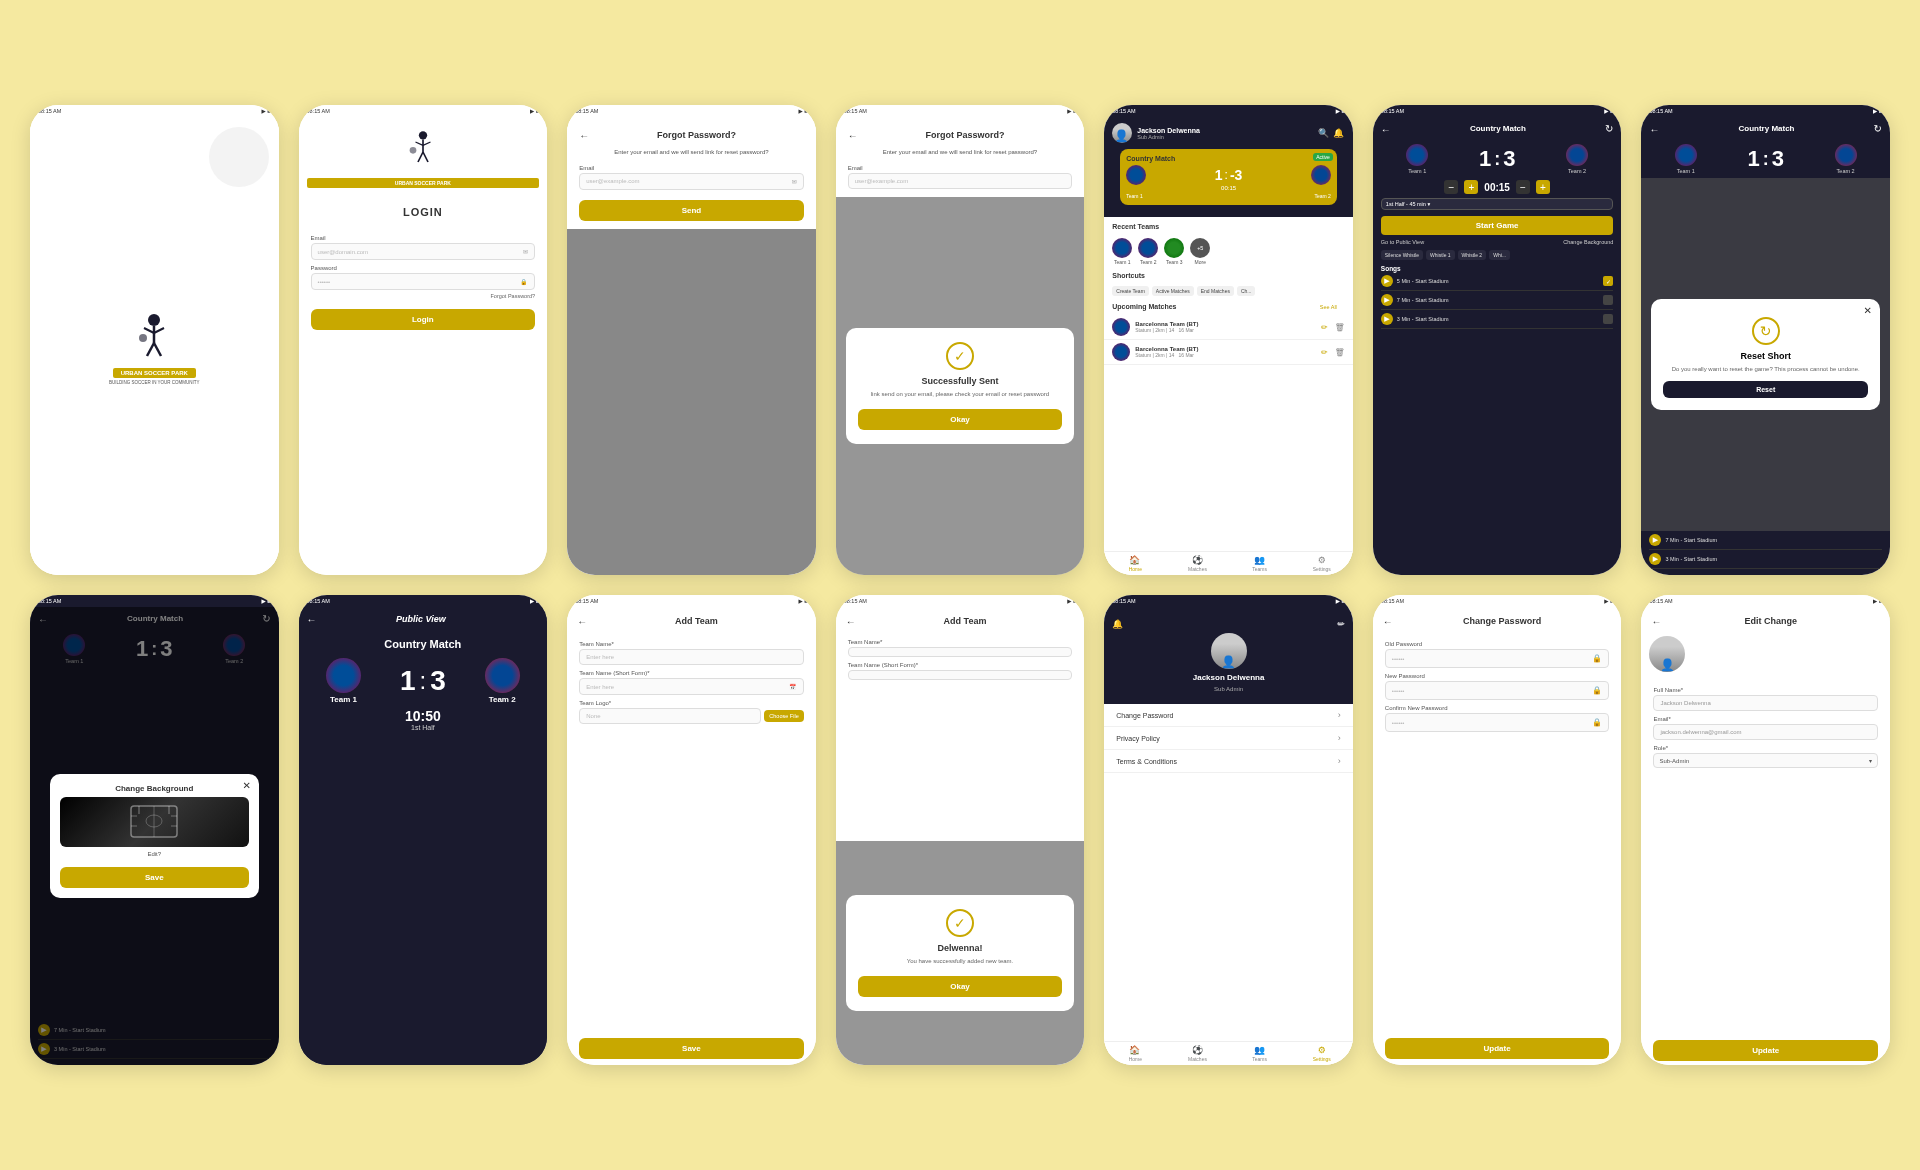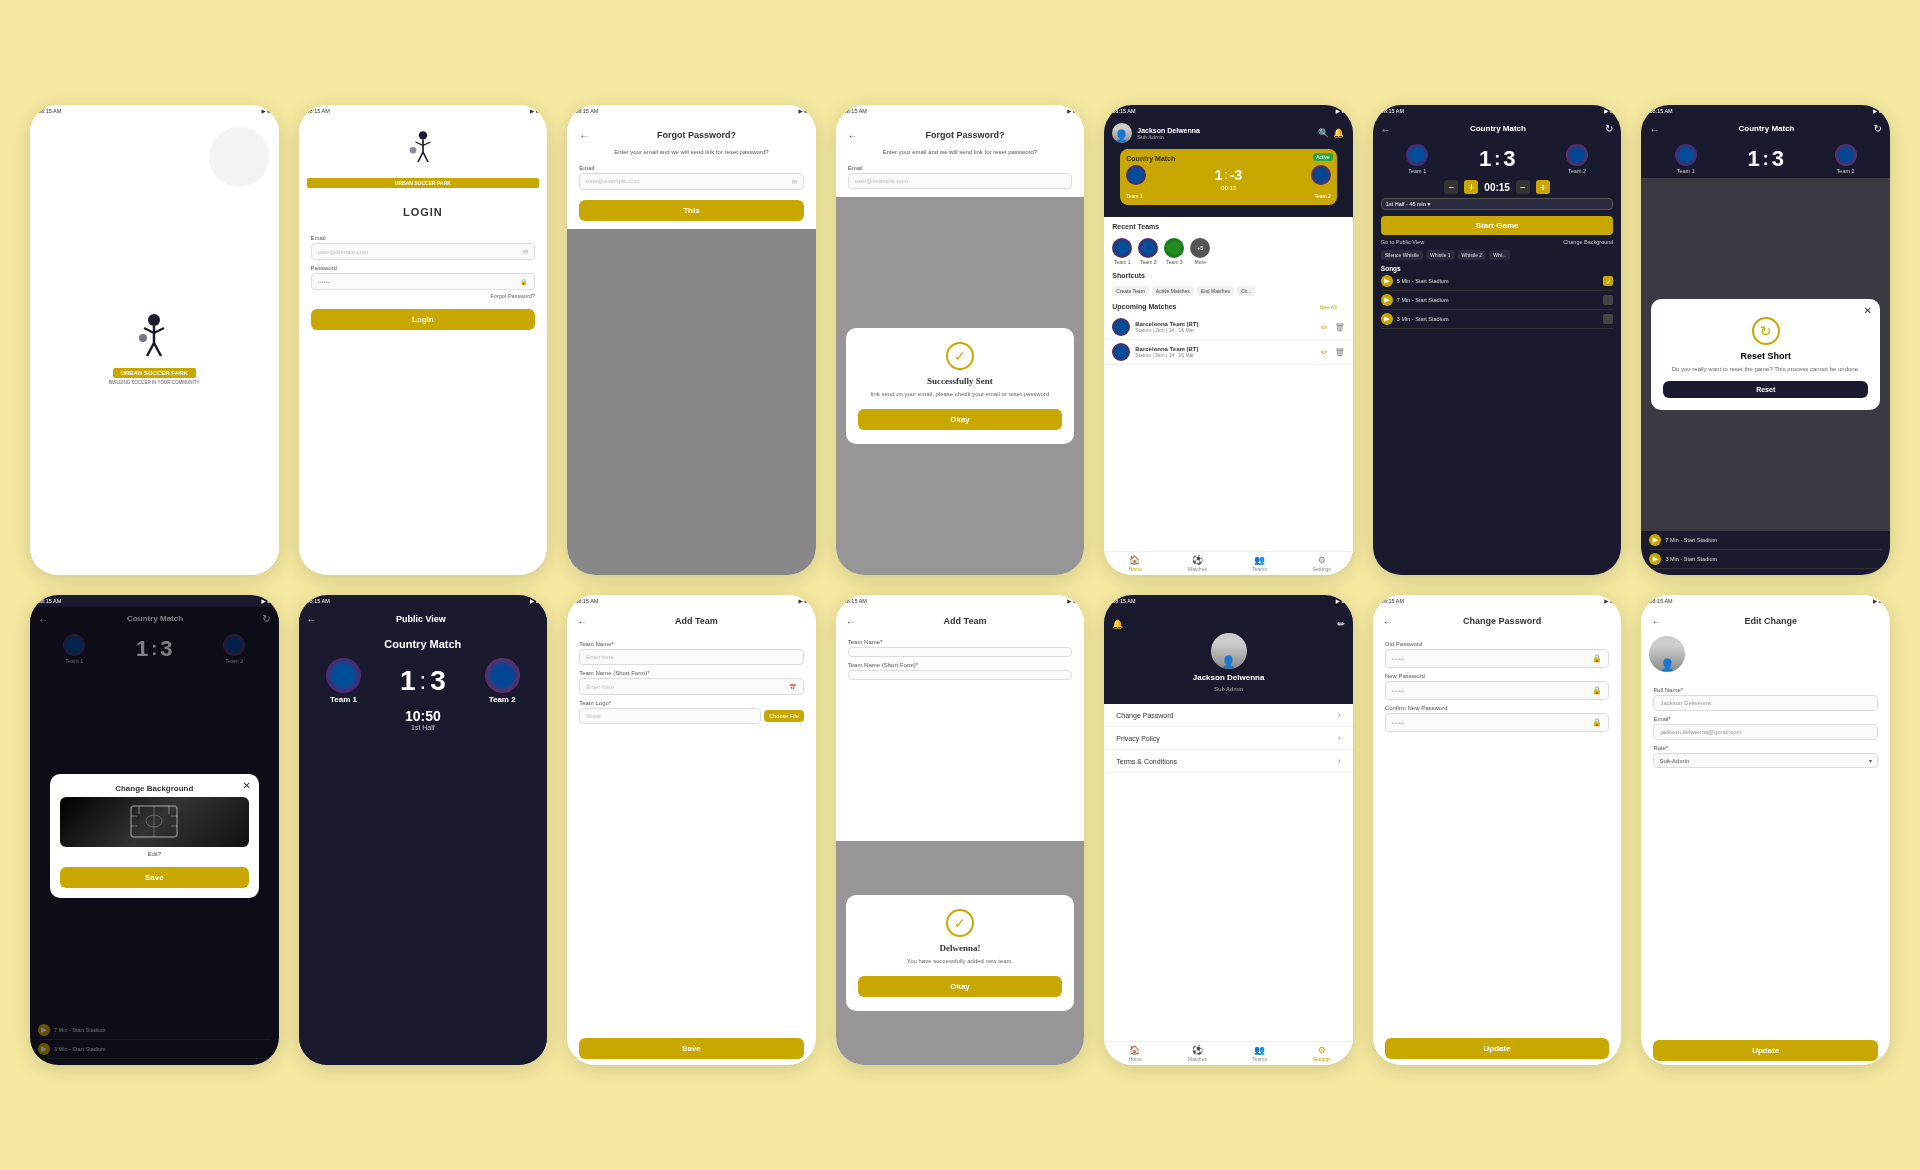--- a/index.html
+++ b/index.html
@@ -192,21 +192,20 @@
       justify-content: center;
       margin: 0 auto 6px;
       color: #c8a800;
       font-size: 14px;
     }
     .modal-title {
       font-size: 9px;
       font-weight: 700;
       color: #333;
       margin-bottom: 4px;
-      font-family: Liberation Serif, serif;
     }
     .modal-desc {
       font-size: 6px;
       color: #666;
       line-height: 1.4;
       margin-bottom: 8px;
     }
 
     
     .dark-header {
@@ -939,21 +938,21 @@
         <div class="screen-header" style="padding:4px 0;">
           <span class="back-btn">←</span>
           <span class="screen-title">Forgot Password?</span>
         </div>
         <div class="forgot-desc">Enter your email and we will send link for reset password?</div>
         <div class="form-label">Email</div>
         <div class="form-input">
           <span style="color:#bbb;">user@example.com</span>
           <span>✉</span>
         </div>
-        <div class="btn-gold">This</div>
+        <div class="btn-gold">Send</div>
       </div>
       <div class="forgot-gray-area"></div>
     </div>
   </div>
 
   <div class="phone-frame">
     <div class="status-bar light">
       <span>08:15 AM</span>
       <span>▶ ■</span>
     </div>
@@ -1271,21 +1270,21 @@
   </div>
 
   <div class="phone-frame">
     <div class="status-bar dark">
       <span>08:15 AM</span>
       <span>▶ ■</span>
     </div>
     <div class="phone-content" style="background:#1a1a2e;display:flex;flex-direction:column;">
       <div class="screen-header" style="padding:6px 8px;background:#1a1a2e;">
         <span style="color:#fff;font-size:10px;">←</span>
-        <span class="screen-title" style="color:#fff;">Public View</span>
+        <span class="screen-title" style="color:#fff;font-style:italic;">Public View</span>
         <span style="width:14px;"></span>
       </div>
       <div class="public-view-screen">
         <div class="pv-match-title">Country Match</div>
         <div class="pv-teams-row">
           <div class="team-col">
             <div class="pv-logo fcb-logo"></div>
             <div class="pv-team-name">Team 1</div>
           </div>
           <div class="pv-score">

